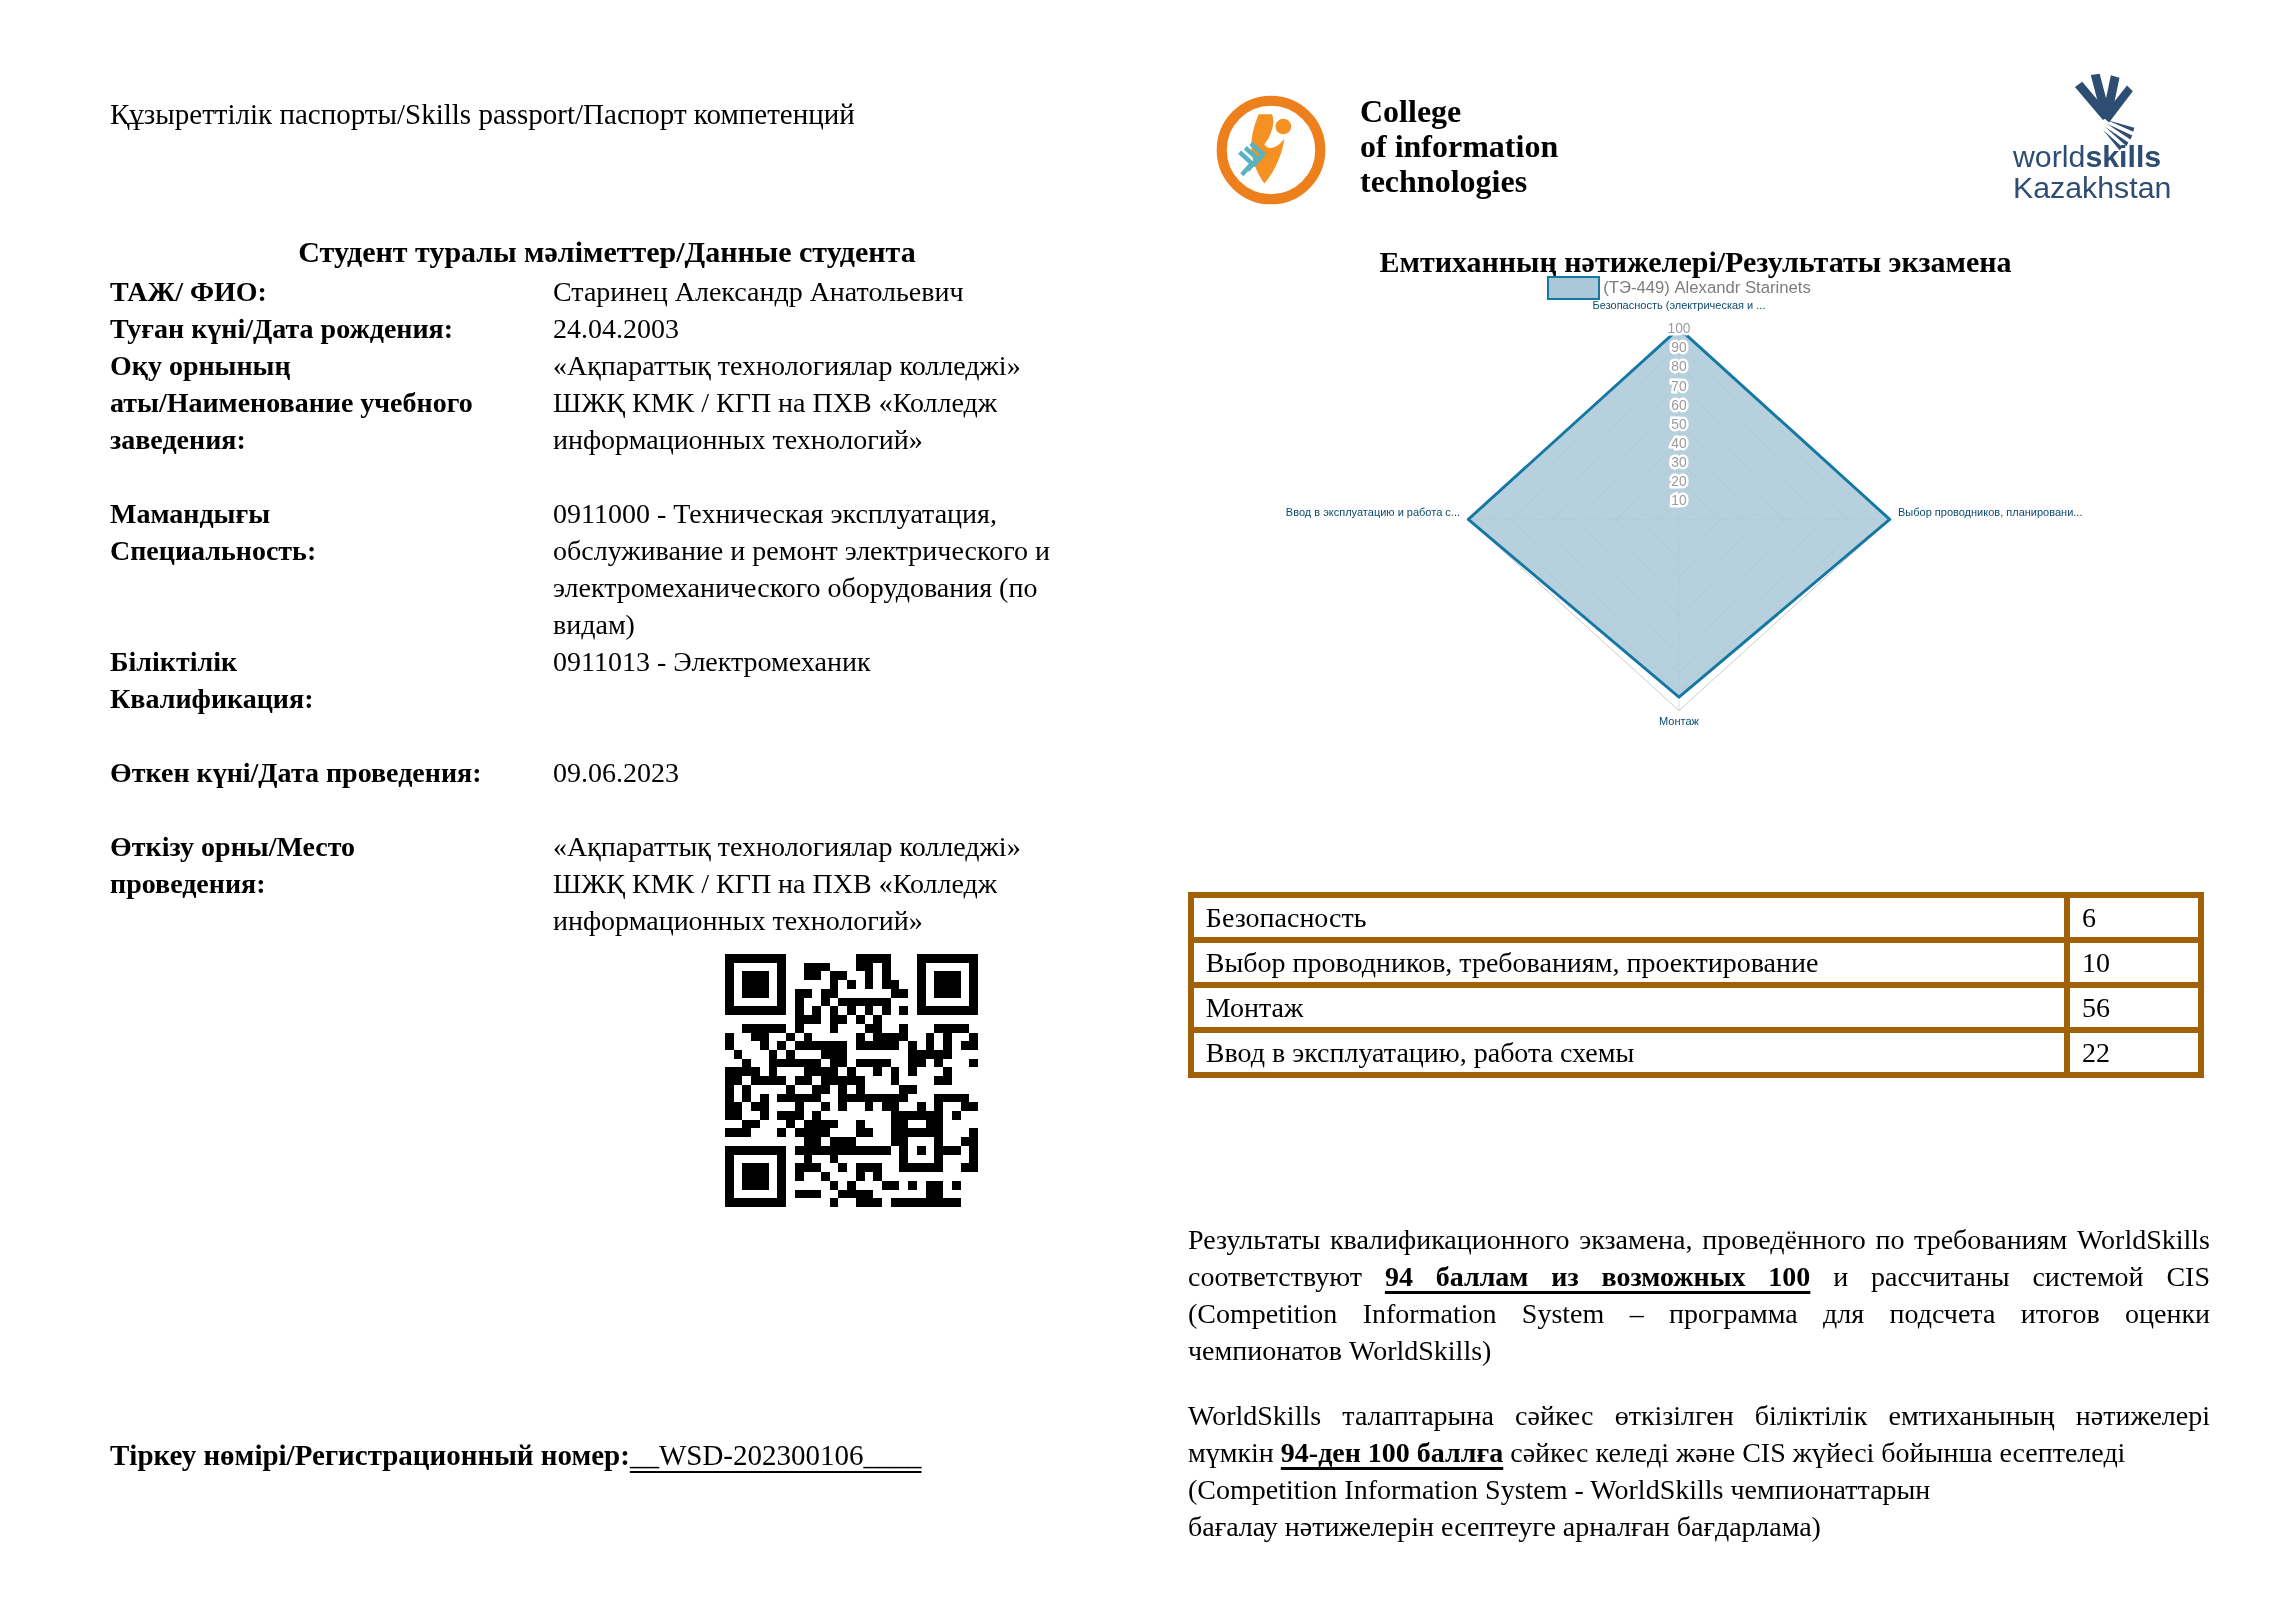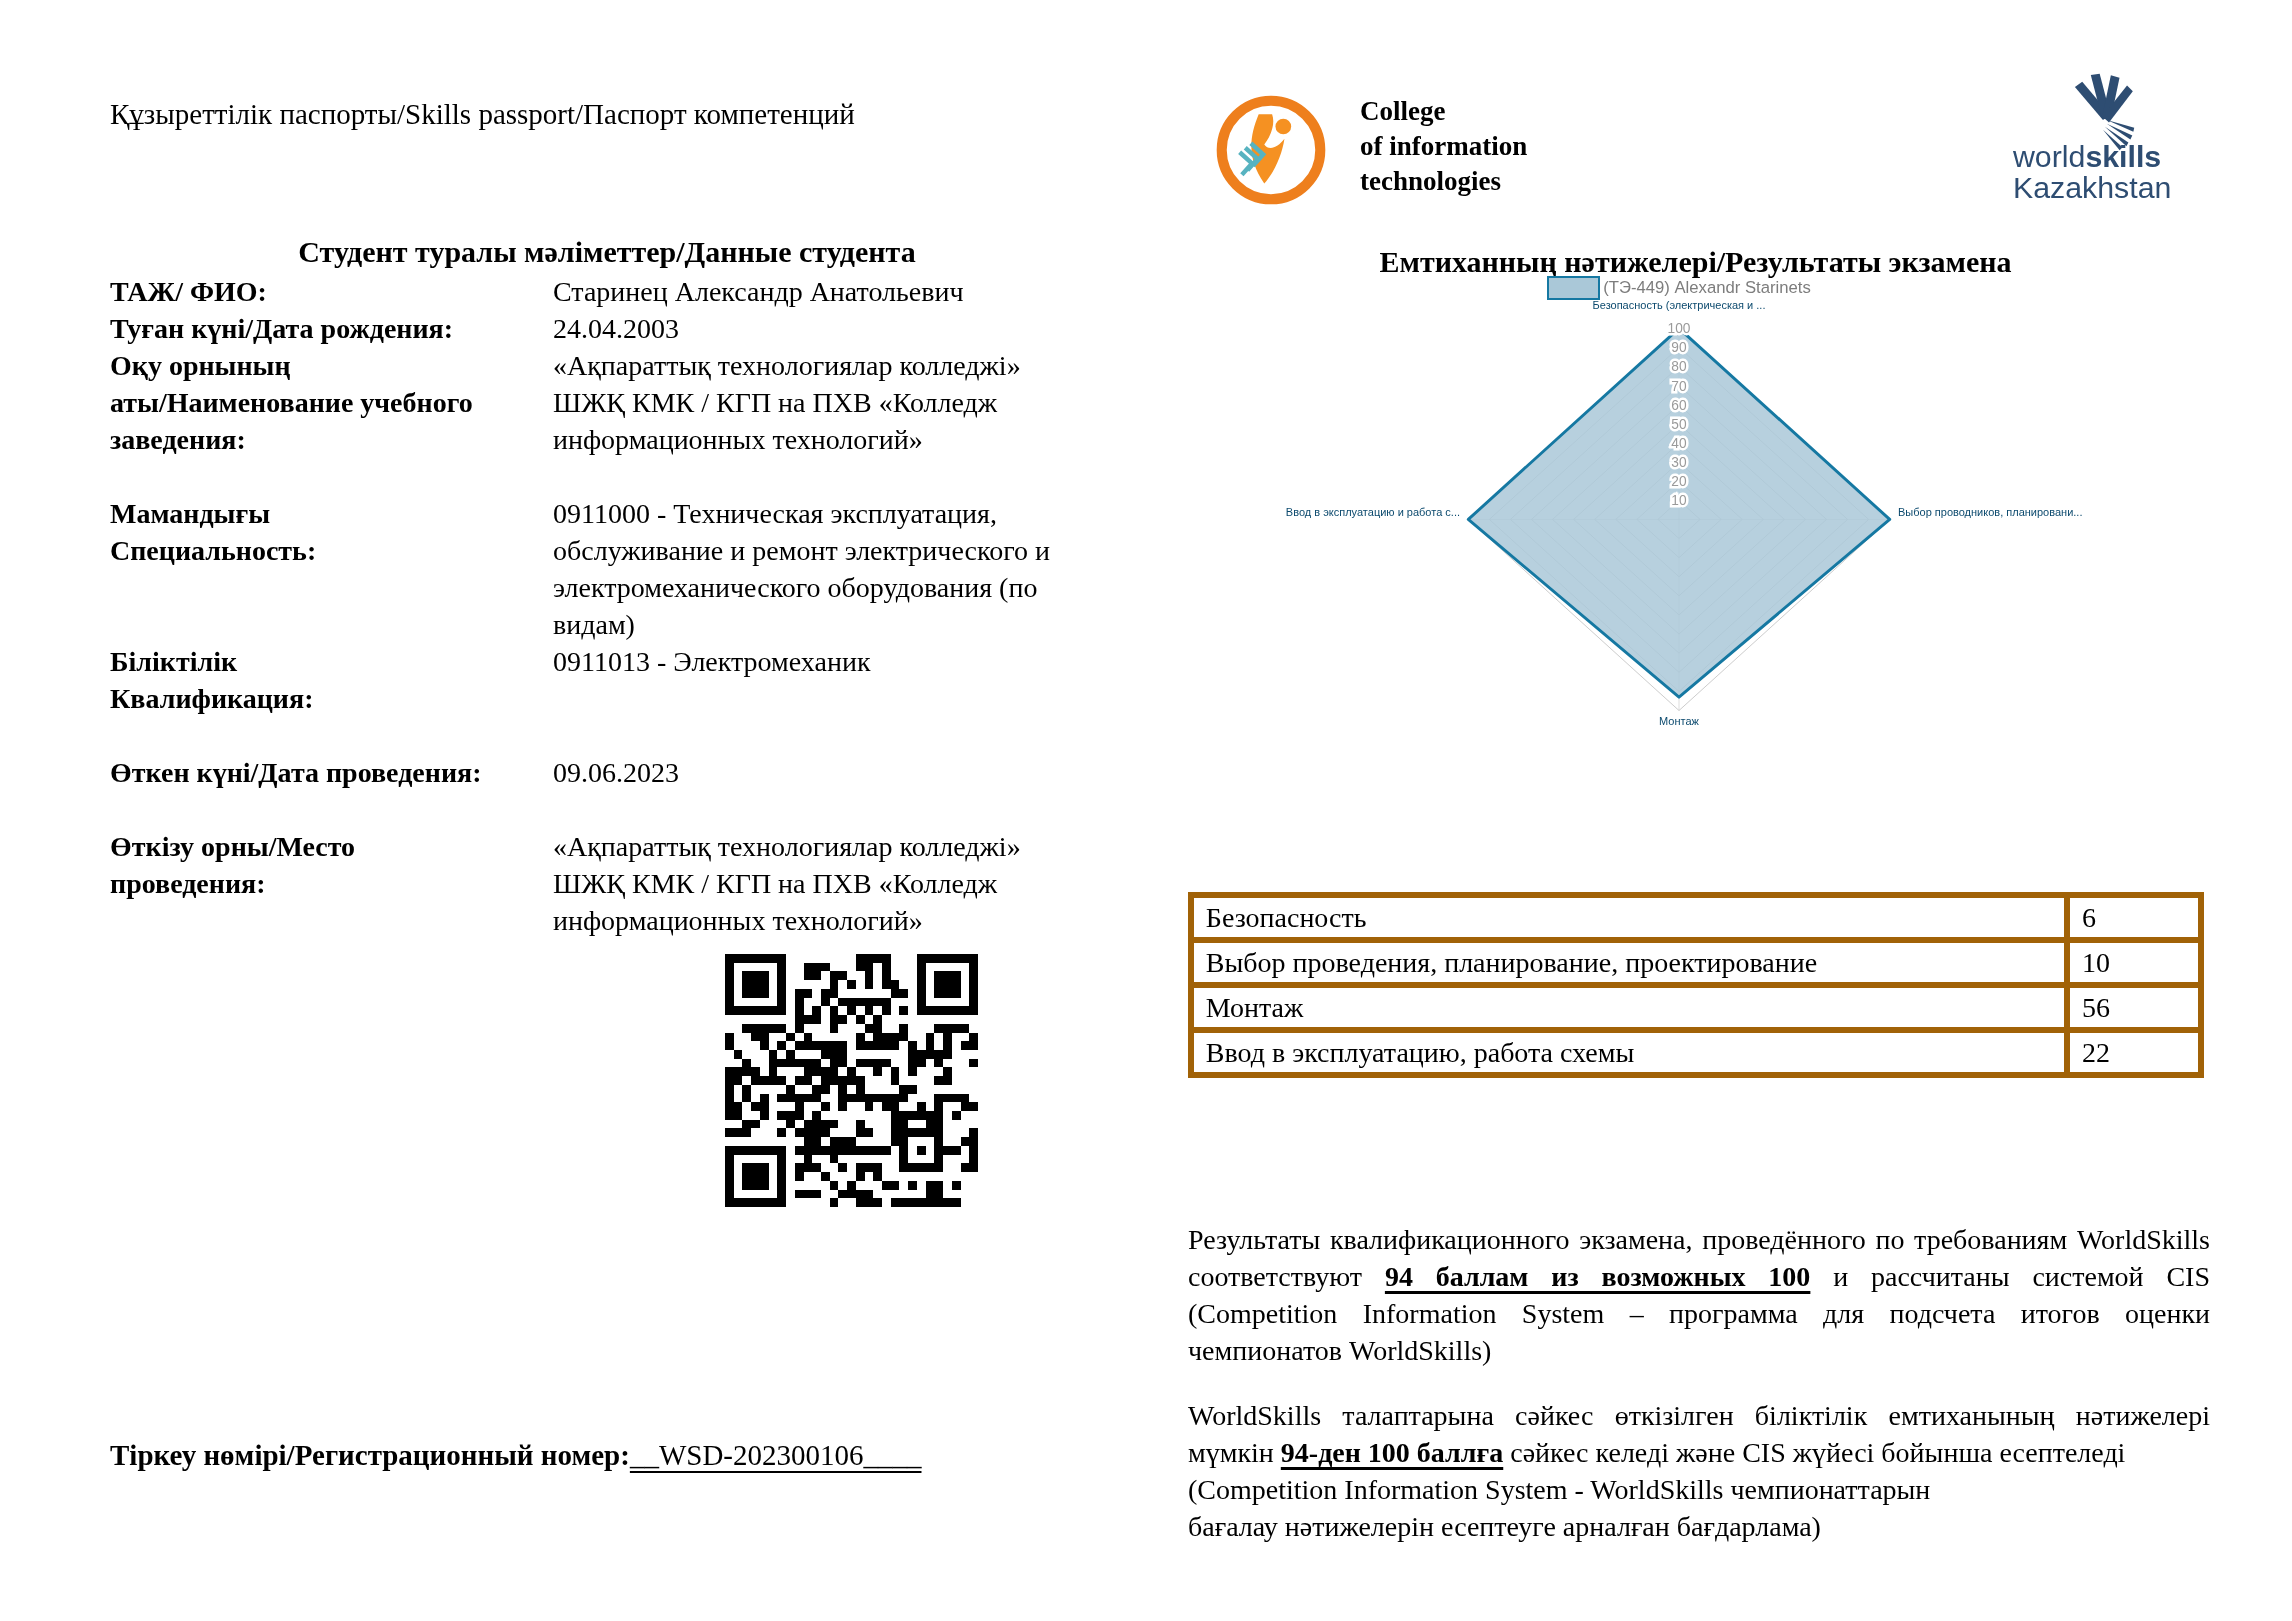--- a/index.html
+++ b/index.html
@@ -15,21 +15,21 @@
   .info-row{display:grid;grid-template-columns:443px 1fr;font-size:28px;line-height:37px;}
   .info-row .lbl{font-weight:bold;white-space:pre-line;}
   .info-row .val{white-space:pre-line;}
   .mt-gap{margin-top:37px;}
   .italic{}
 
   .reg-line{left:110px;top:1439px;font-size:29px;}
   .reg-line .lbl{font-weight:bold;}
   .reg-line .val{text-decoration:underline;text-decoration-thickness:2px;text-underline-offset:5.9px;}
 
-  .college-text{left:1360px;top:94px;font-size:27px;font-weight:bold;line-height:35px;}
+  .college-text{left:1360px;top:94px;font-size:32px;font-weight:bold;line-height:35px;}
 
   .exam-title{left:1186px;top:245px;width:1019px;text-align:center;font-size:30px;font-weight:bold;}
 
   .legend-row{left:1434px;top:276px;width:490px;display:flex;justify-content:center;align-items:center;gap:3px;}
   .legend-swatch{width:53px;height:23.5px;box-sizing:border-box;}
   .legend-text{font-size:16.7px;color:#7d7d7d;}
 
   .radar-label{font-size:11px;color:#0c4a6e;}
   .rl-top{left:1434px;top:299px;width:490px;text-align:center;}
   .rl-left{left:1117px;top:506px;width:343px;text-align:right;}
@@ -499,21 +499,21 @@
   <div class="abs sans radar-label rl-right">Выбор проводников, планировани...</div>
   <div class="abs sans radar-label rl-bottom">Монтаж</div>
 
   <table class="abs results-table">
     <tbody>
       <tr>
         <td>Безопасность</td>
         <td class="score">6</td>
       </tr>
       <tr>
-        <td>Выбор проведения, планирование, проектирование</td>
+        <td>Выбор проводников, требованиям, проектирование</td>
         <td class="score">10</td>
       </tr>
       <tr>
         <td>Монтаж</td>
         <td class="score">56</td>
       </tr>
       <tr>
         <td>Ввод в эксплуатацию, работа схемы</td>
         <td class="score">22</td>
       </tr>

